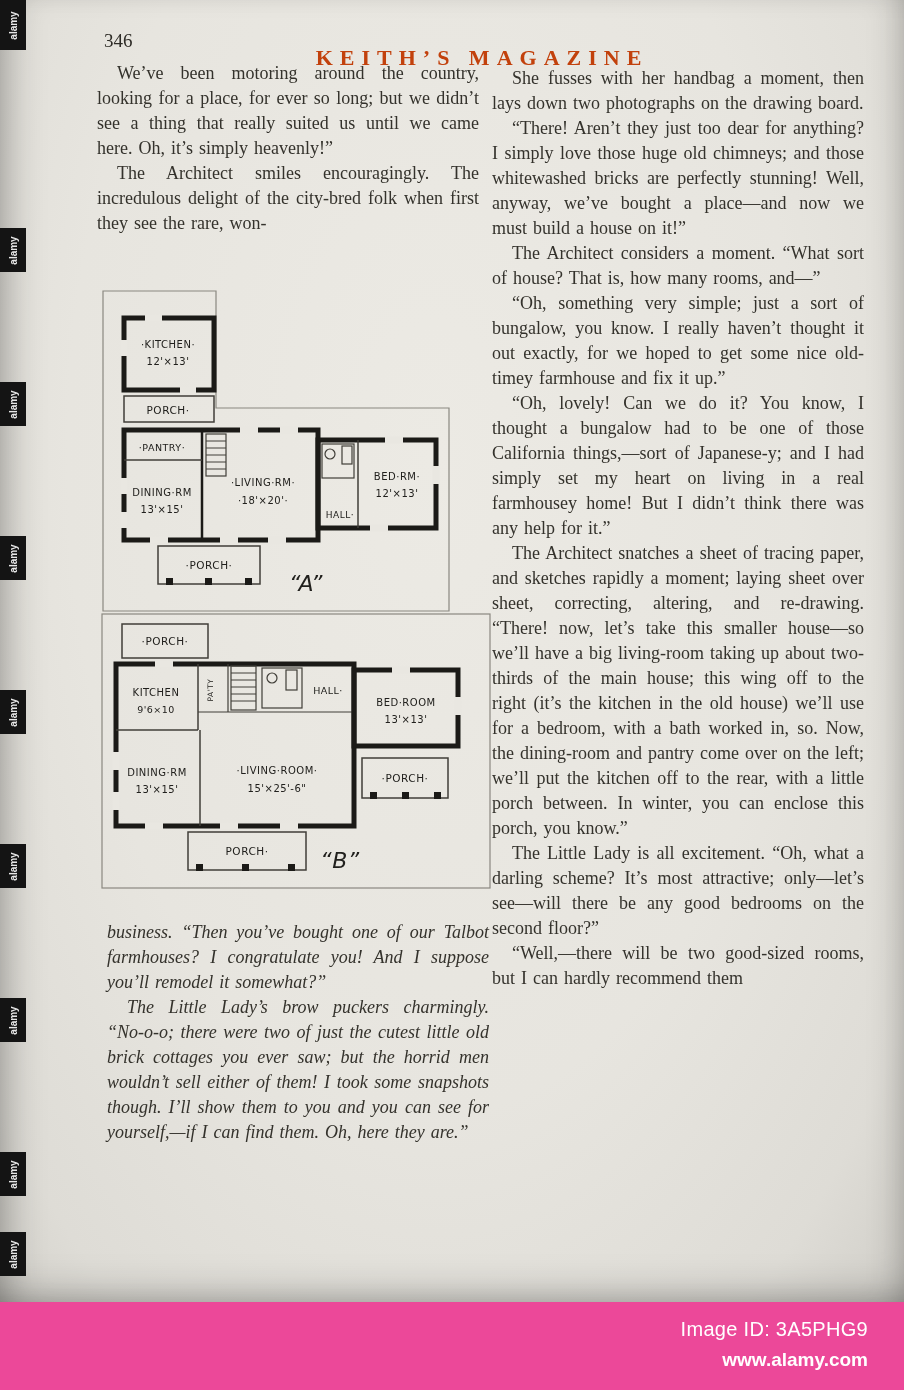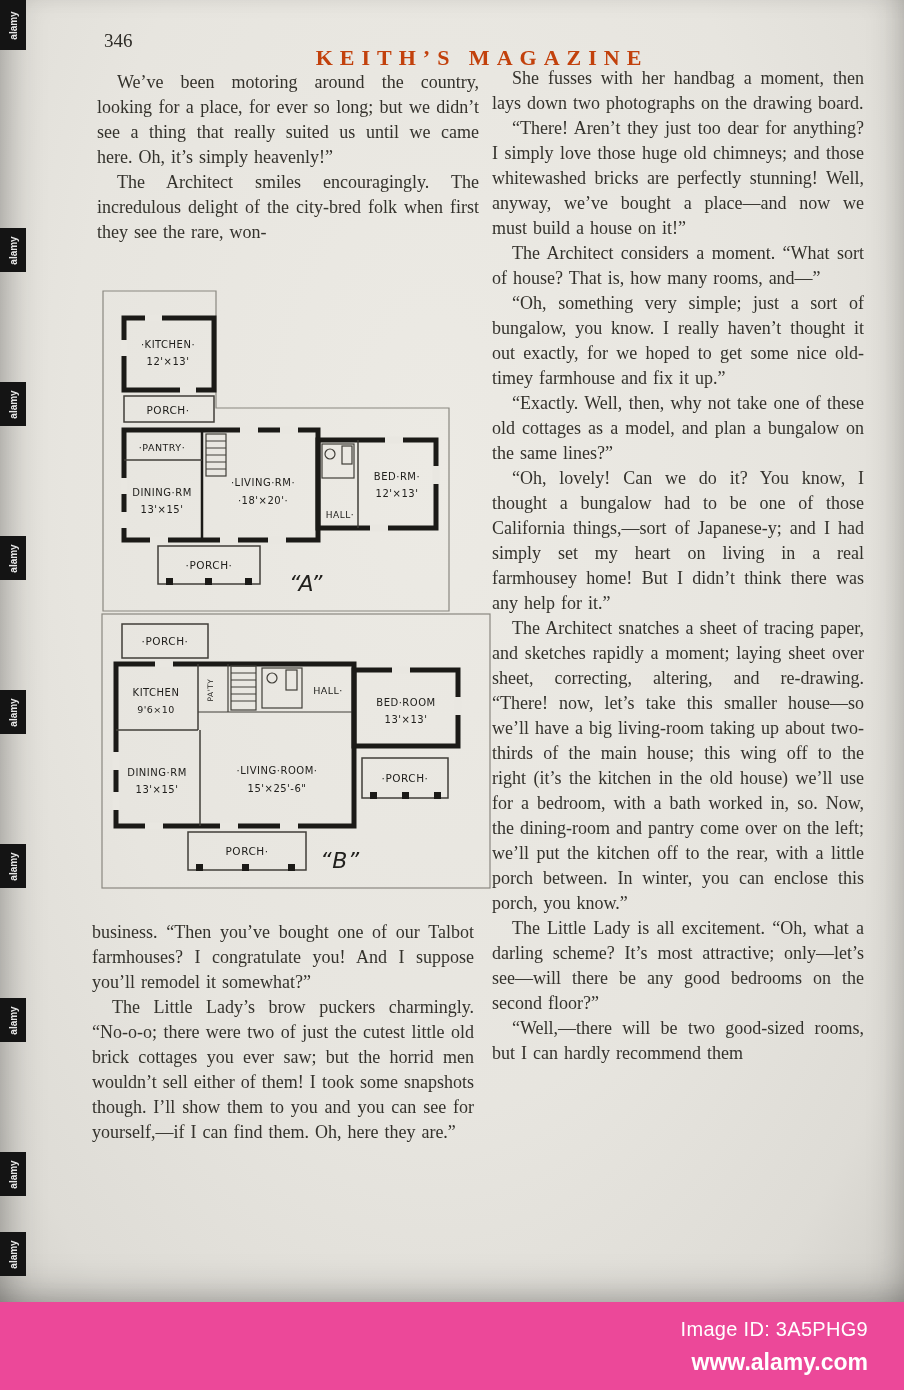--- a/index.html
+++ b/index.html
@@ -17,41 +17,41 @@
                 inset -25px 0 35px -22px rgba(0,0,0,.22),
                 inset 0 -30px 40px -25px rgba(0,0,0,.28);
   }
   .pagenum { position:absolute; left:104px; top:30px; font-size:19px; color:#2e2c27; }
   .masthead {
     position:absolute; left:90px; right:30px; top:45px; text-align:center;
     font-size:22px; font-weight:bold; letter-spacing:7px; color:#c2410c;
   }
   .col { position:absolute; font-size:18px; line-height:25px; color:#34322c; text-align:justify; word-spacing:1.5px; }
   .col p { margin:0; text-indent:20px; }
-  .left-top  { left:97px;  top:70px;  width:382px; }
+  .left-top  { left:97px;  top:61px;  width:382px; }
   .wrap-text { left:241px; top:283px; width:239px; }
   .wrap-text p { text-indent:0; }
-  .left-bottom { left:92px; top:920px; width:382px; }
+  .left-bottom { left:107px; top:920px; width:382px;font-style:italic; }
   .left-bottom p.cont { text-indent:0; }
   .right-col { left:492px; top:66px; width:372px; }
   .planA { position:absolute; left:100px; top:288px; }
   .planB { position:absolute; left:100px; top:612px; }
   svg text { font-family:"DejaVu Sans", sans-serif; fill:#21201d; letter-spacing:0.5px; }
   .tab {
     position:absolute; left:0; width:26px; height:44px; background:#141414;
     display:flex; align-items:center; justify-content:center; z-index:5;
   }
   .tab span {
     transform:rotate(-90deg); color:#e8e8e8;
     font-family:"Liberation Sans", sans-serif; font-weight:bold; font-size:10px;
   }
   .bottombar { position:absolute; left:0; bottom:0; width:904px; height:88px; background:#ec4899; }
   .bar-text { position:absolute; right:36px; top:16px; text-align:right; color:#fff; font-family:"Liberation Sans", sans-serif; }
   .bar-id  { font-size:20px; letter-spacing:0.3px; }
-  .bar-url { font-size:23px; font-weight:bold; margin-top:8px; }
+  .bar-url { font-size:19px; font-weight:bold; margin-top:8px; }
 </style>
 </head>
 <body>
 
 <div class="scan">
   <div class="paper"></div>
 
   <div class="tab" style="top:0;height:50px">
       <span>alamy</span>
     </div>
@@ -208,21 +208,20 @@
   <div class="col left-bottom">
     <p class="cont">business.  “Then you’ve bought one of our Talbot farmhouses?  I congratulate you!  And I suppose you’ll remodel it somewhat?”</p>
     <p>The Little Lady’s brow puckers charmingly.  “No-o-o; there were two of just the cutest little old brick cottages you ever saw; but the horrid men wouldn’t sell either of them!  I took some snapshots though.  I’ll show them to you and you can see for yourself,—if I can find them.  Oh, here they are.”</p>
   </div>
 
   <div class="col right-col">
     <p>She fusses with her handbag a moment, then lays down two photographs on the drawing board.</p>
     <p>“There!  Aren’t they just too dear for anything?  I simply love those huge old chimneys; and those whitewashed bricks are perfectly stunning!  Well, anyway, we’ve bought a place—and now we must build a house on it!”</p>
     <p>The Architect considers a moment. “What sort of house?  That is, how many rooms, and—”</p>
     <p>“Oh, something very simple; just a sort of bungalow, you know.  I really haven’t thought it out exactly, for we hoped to get some nice old-timey farmhouse and fix it up.”</p>
-    <p>“Exactly.  Well, then, why not take one of these old cottages as a model, and plan a bungalow on the same lines?”</p>
     <p>“Oh, lovely!  Can we do it?  You know, I thought a bungalow had to be one of those California things,—sort of Japanese-y; and I had simply set my heart on living in a real farmhousey home!  But I didn’t think there was any help for it.”</p>
     <p>The Architect snatches a sheet of tracing paper, and sketches rapidly a moment; laying sheet over sheet, correcting,  altering,  and  re-drawing. “There!  now, let’s take this smaller house—so we’ll have a big living-room taking up about two-thirds of the main house; this wing off to the right (it’s the kitchen in the old house) we’ll use for a bedroom, with a bath worked in, so. Now, the dining-room and pantry come over on the left; we’ll put the kitchen off to the rear, with a little porch between. In winter, you can enclose this porch, you know.”</p>
     <p>The Little Lady is all excitement. “Oh, what a darling scheme?  It’s most attractive; only—let’s see—will there be any good bedrooms on the second floor?”</p>
     <p>“Well,—there will be two good-sized rooms, but I can hardly recommend them</p>
   </div>
 
   <div class="bottombar">
     <div class="bar-text">
       <div class="bar-id">Image ID: 3A5PHG9</div>
       <div class="bar-url">www.alamy.com</div>

